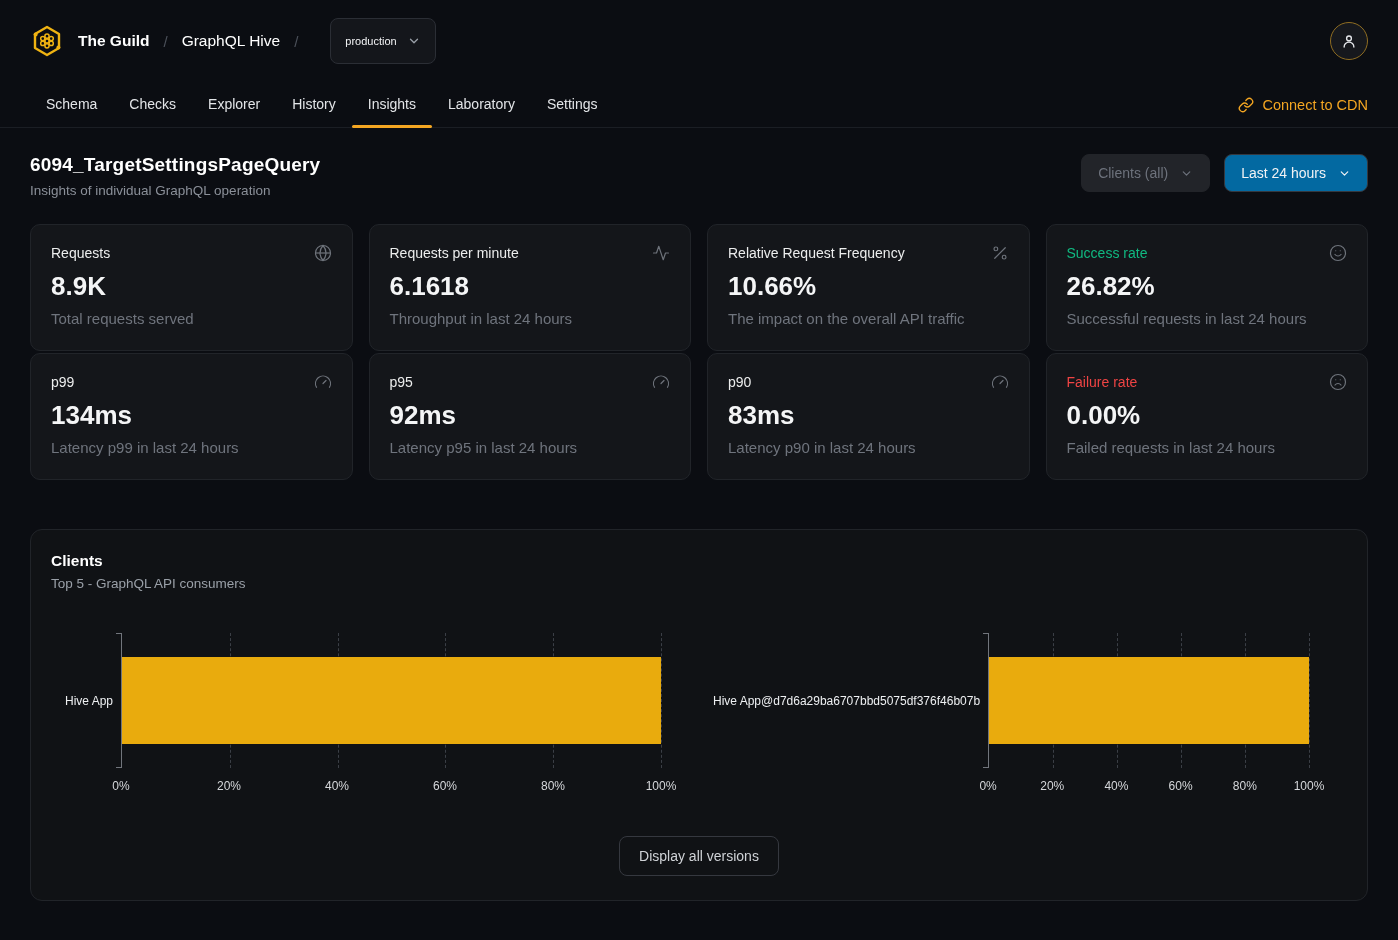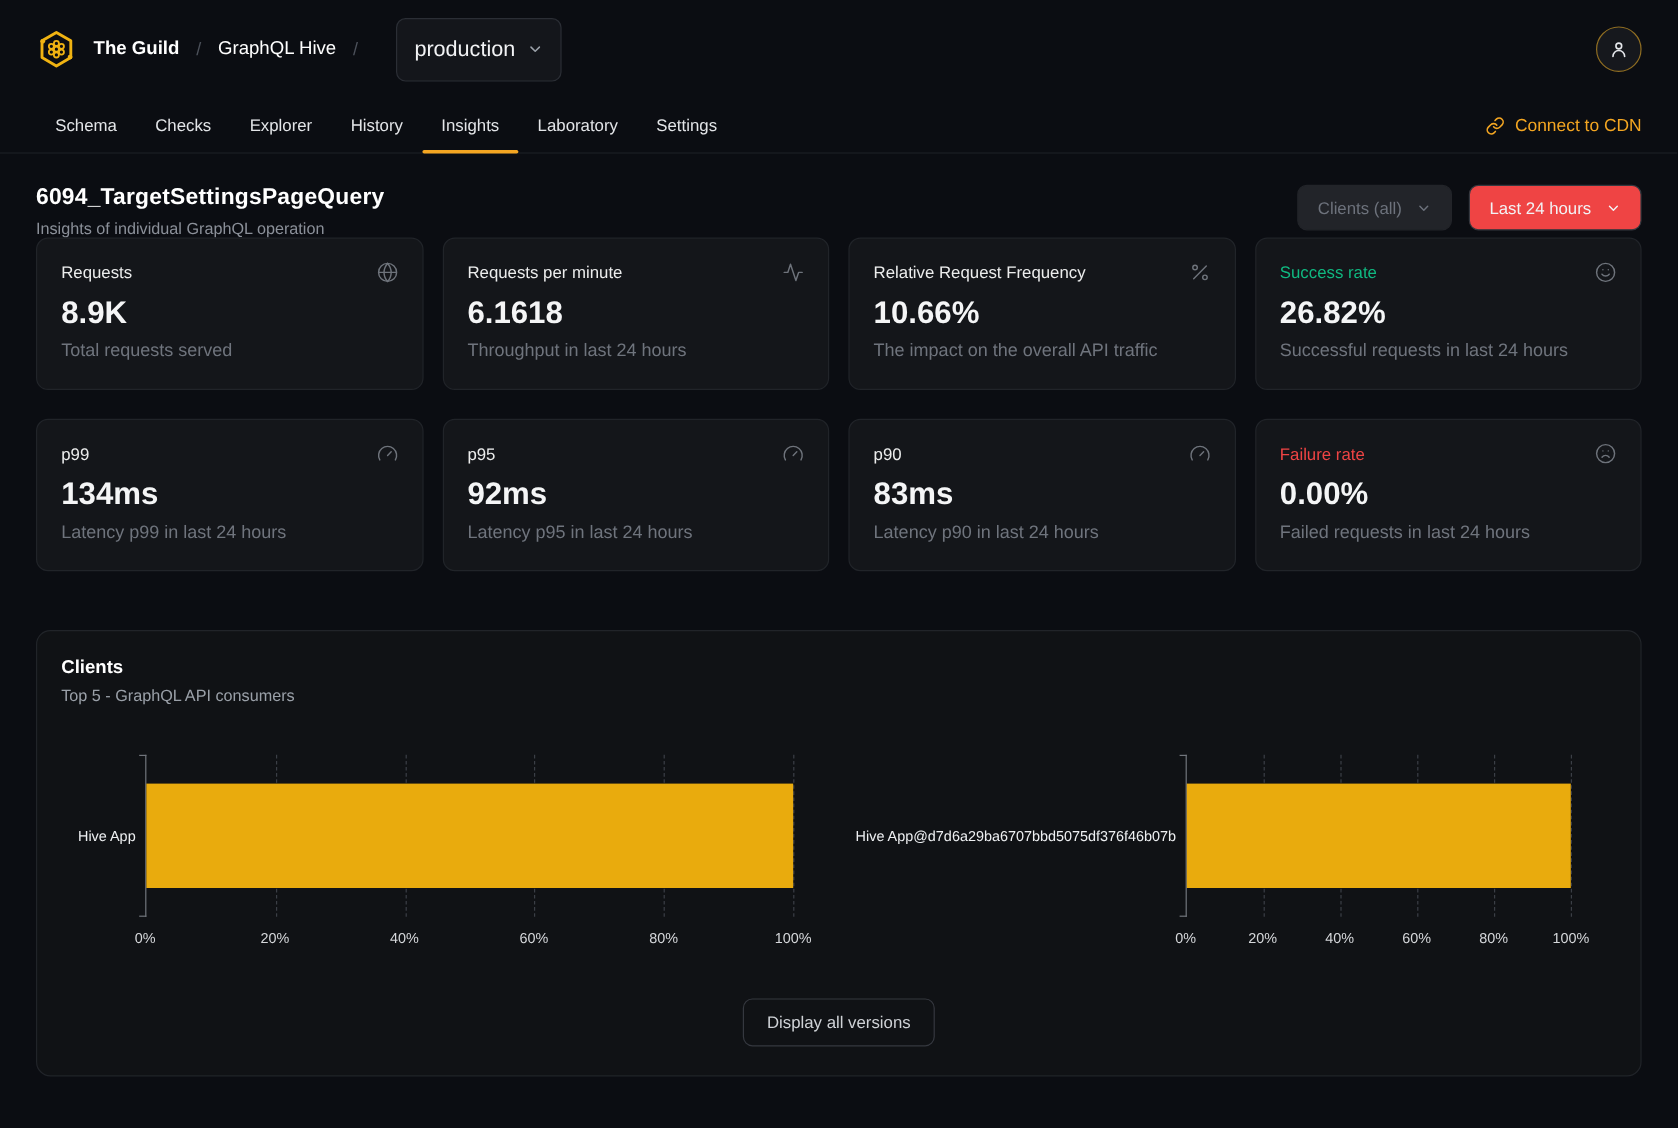--- a/index.html
+++ b/index.html
@@ -12,21 +12,21 @@
   svg { display:block; }
 
   
   .topbar { height:82px; padding:0 30px; display:flex; align-items:center; }
   .logo { width:34px; height:34px; }
   .brand { margin-left:14px; font-size:15.5px; font-weight:700; color:#fff; }
   .crumb-sep { color:#4c515a; margin:0 14px; font-size:15px; }
   .project { font-size:15.5px; font-weight:500; color:#fff; }
   .env-btn { margin-left:18px; display:flex; align-items:center; gap:10px;
     background:#14161b; border:1px solid #2b2e35; border-radius:8px;
-    padding:15px 14px; color:#f2f3f5; font-size:18px; font-weight:500; cursor:pointer; }
+    padding:15px 14px; color:#f2f3f5; font-size:11px; font-weight:500; cursor:pointer; }
   .chev { color:#9aa0a8; }
   .avatar { margin-left:auto; width:38px; height:38px; border-radius:50%;
     border:1.5px solid #8f6d22; background:#16181d;
     display:flex; align-items:center; justify-content:center; cursor:pointer; }
 
   
   .navbar { display:flex; align-items:center; padding:0 30px;
     border-bottom:1px solid #1b1e24; }
   .tab { padding:14px 16px 15px; font-size:14px; color:#e3e5e8;
     position:relative; cursor:pointer; white-space:nowrap; }
@@ -37,25 +37,25 @@
 
   
   .page { padding:26px 30px 0; }
   .page-head { display:flex; justify-content:space-between; align-items:flex-start;gap:39px; }
   .page-title { font-size:19px; font-weight:700; color:#fff; letter-spacing:0.2px; }
   .page-sub { font-size:13.5px; color:#8b9099; margin-top:7px; }
   .filters { display:flex; gap:14px; }
   .filter-btn { display:flex; align-items:center; gap:12px; border-radius:8px;
     padding:10px 16px; font-size:14px; font-weight:500; cursor:pointer; }
   .filter-btn.muted { background:#222429; color:#6d727c; border:1px solid #222429; }
-  .filter-btn.normal { background:#ef4444; color:#f2f3f5; border:1px solid #35383f; }
-
-  
-  .stats-grid { display:grid; grid-template-columns:repeat(4,1fr);
-    gap:24px 16px; }
+  .filter-btn.normal { background:#0369a1; color:#f2f3f5; border:1px solid #35383f; }
+
+  
+  .stats-grid { margin-top:26px; display:grid; grid-template-columns:repeat(4,1fr);
+    gap:2px 16px; }
   .card { background:#14161a; border:1px solid #212429; border-radius:10px;
     padding:19px 20px; height:127px; }
   .card-top { display:flex; justify-content:space-between; align-items:center; }
   .card-label { font-size:14px; color:#eceded; }
   .card-label.success { color:#10b981; }
   .card-label.failure { color:#ef4444; }
   .card-icon { color:#6e737b; }
   .card-value { font-size:26px; font-weight:700; color:#f4f5f6; margin-top:9px; }
   .card-desc { font-size:15px; color:#6f747d; margin-top:8px; }
 

